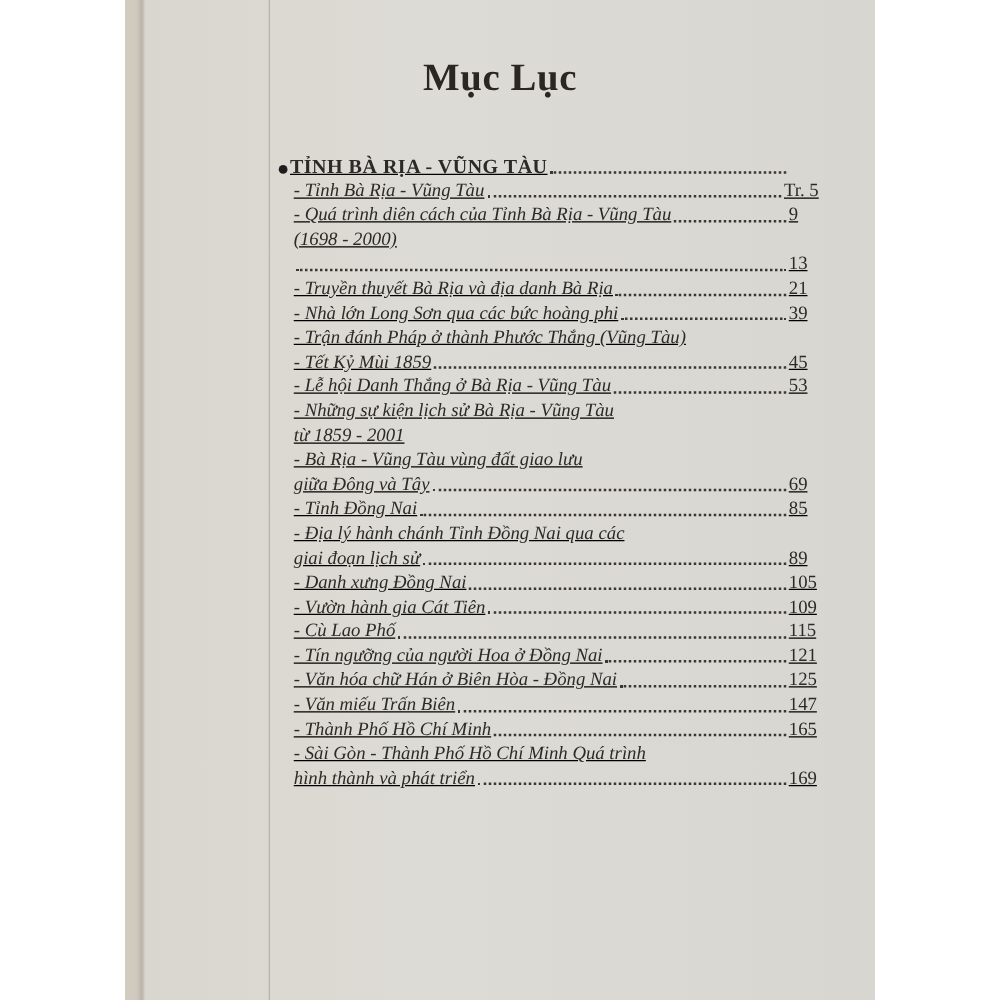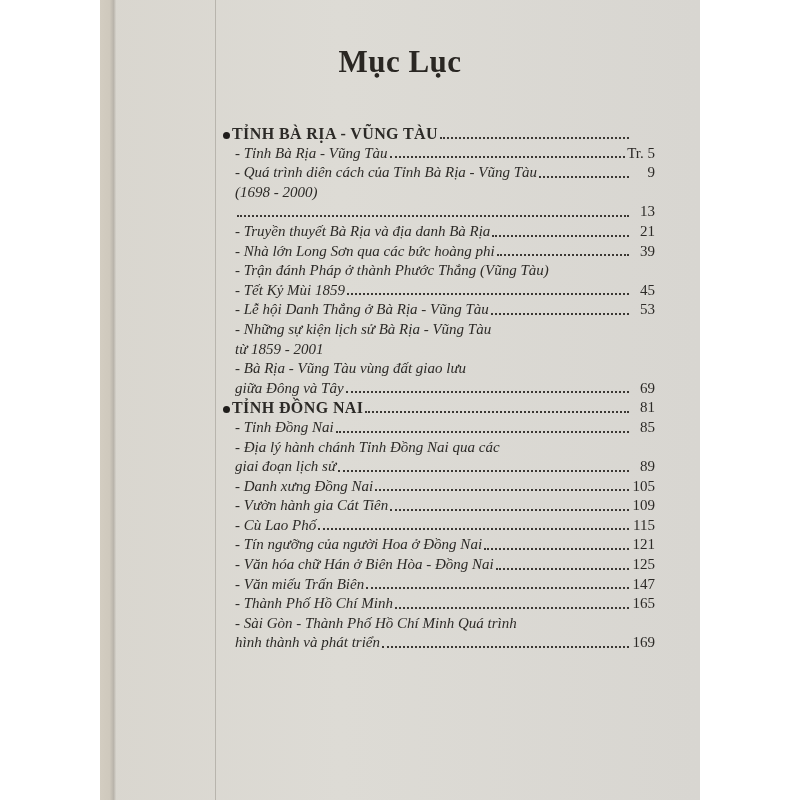--- a/index.html
+++ b/index.html
@@ -16,33 +16,33 @@
     .gutter-line {
       position: absolute; left: 115px; top: 0; width: 1px; height: 800px;
       background: rgba(120,115,105,0.35);
     }
     .page { position: absolute; left: 0; top: 0; width: 600px; height: 800px; }
     .title {
       position: absolute; left: 0; width: 600px; top: 44px; text-align: center;
       font-family: "Liberation Serif", serif; font-weight: bold; font-size: 31px;
       color: #2a2723; letter-spacing: 0.5px;
     }
-    .toc { position: absolute; left: 125px; top: 124px; width: 430px; }
+    .toc { position: absolute; left: 125px; top: 124px; width: 430px; text-decoration: underline; }
     .row {
       display: flex; align-items: flex-end; height: 19.6px; line-height: 19.6px;
       font-family: "Liberation Serif", serif; color: #2c2a27; font-size: 15px;
       white-space: nowrap;
     }
     .row .txt { font-style: italic; }
     .row.heading .txt { font-style: normal; font-weight: bold; font-size: 16px; letter-spacing: 0.4px; }
     .row.sub { padding-left: 10px; }
     .row .dots {
       flex: 1; border-bottom: 2px dotted #3a3733; margin: 0 2px 5px 2px; height: 0;
     }
-    .row .pg { font-style: normal; min-width: 24px; text-align: right; }
+    .row .pg { font-style: normal; min-width: 24px; text-align: left; }
     .row.cont .txt { padding-left: 10px; }
     .bullet {
       display: inline-block; width: 7px; height: 7px; border-radius: 50%;
       background: #1f1d1b; margin-right: 2px; margin-bottom: 5px; align-self: flex-end;
     }
     .row.heading { margin-left: -2px; }
   </style>
 </head>
 <body>
 
@@ -106,26 +106,20 @@
           <span class="txt">từ 1859 - 2001</span>
         </div>
         <div class="row sub">
           <span class="txt">- Bà Rịa - Vũng Tàu vùng đất giao lưu</span>
         </div>
         <div class="row cont">
           <span class="txt">giữa Đông và Tây</span>
           <span class="dots"></span>
           <span class="pg">69</span>
         </div>
-        <div class="row heading">
-          <span class="bullet"></span>
-          <span class="txt">TỈNH ĐỒNG NAI</span>
-          <span class="dots"></span>
-          <span class="pg">81</span>
-        </div>
         <div class="row sub">
           <span class="txt">- Tỉnh Đồng Nai</span>
           <span class="dots"></span>
           <span class="pg">85</span>
         </div>
         <div class="row sub">
           <span class="txt">- Địa lý hành chánh Tỉnh Đồng Nai qua các</span>
         </div>
         <div class="row cont">
           <span class="txt">giai đoạn lịch sử</span>

